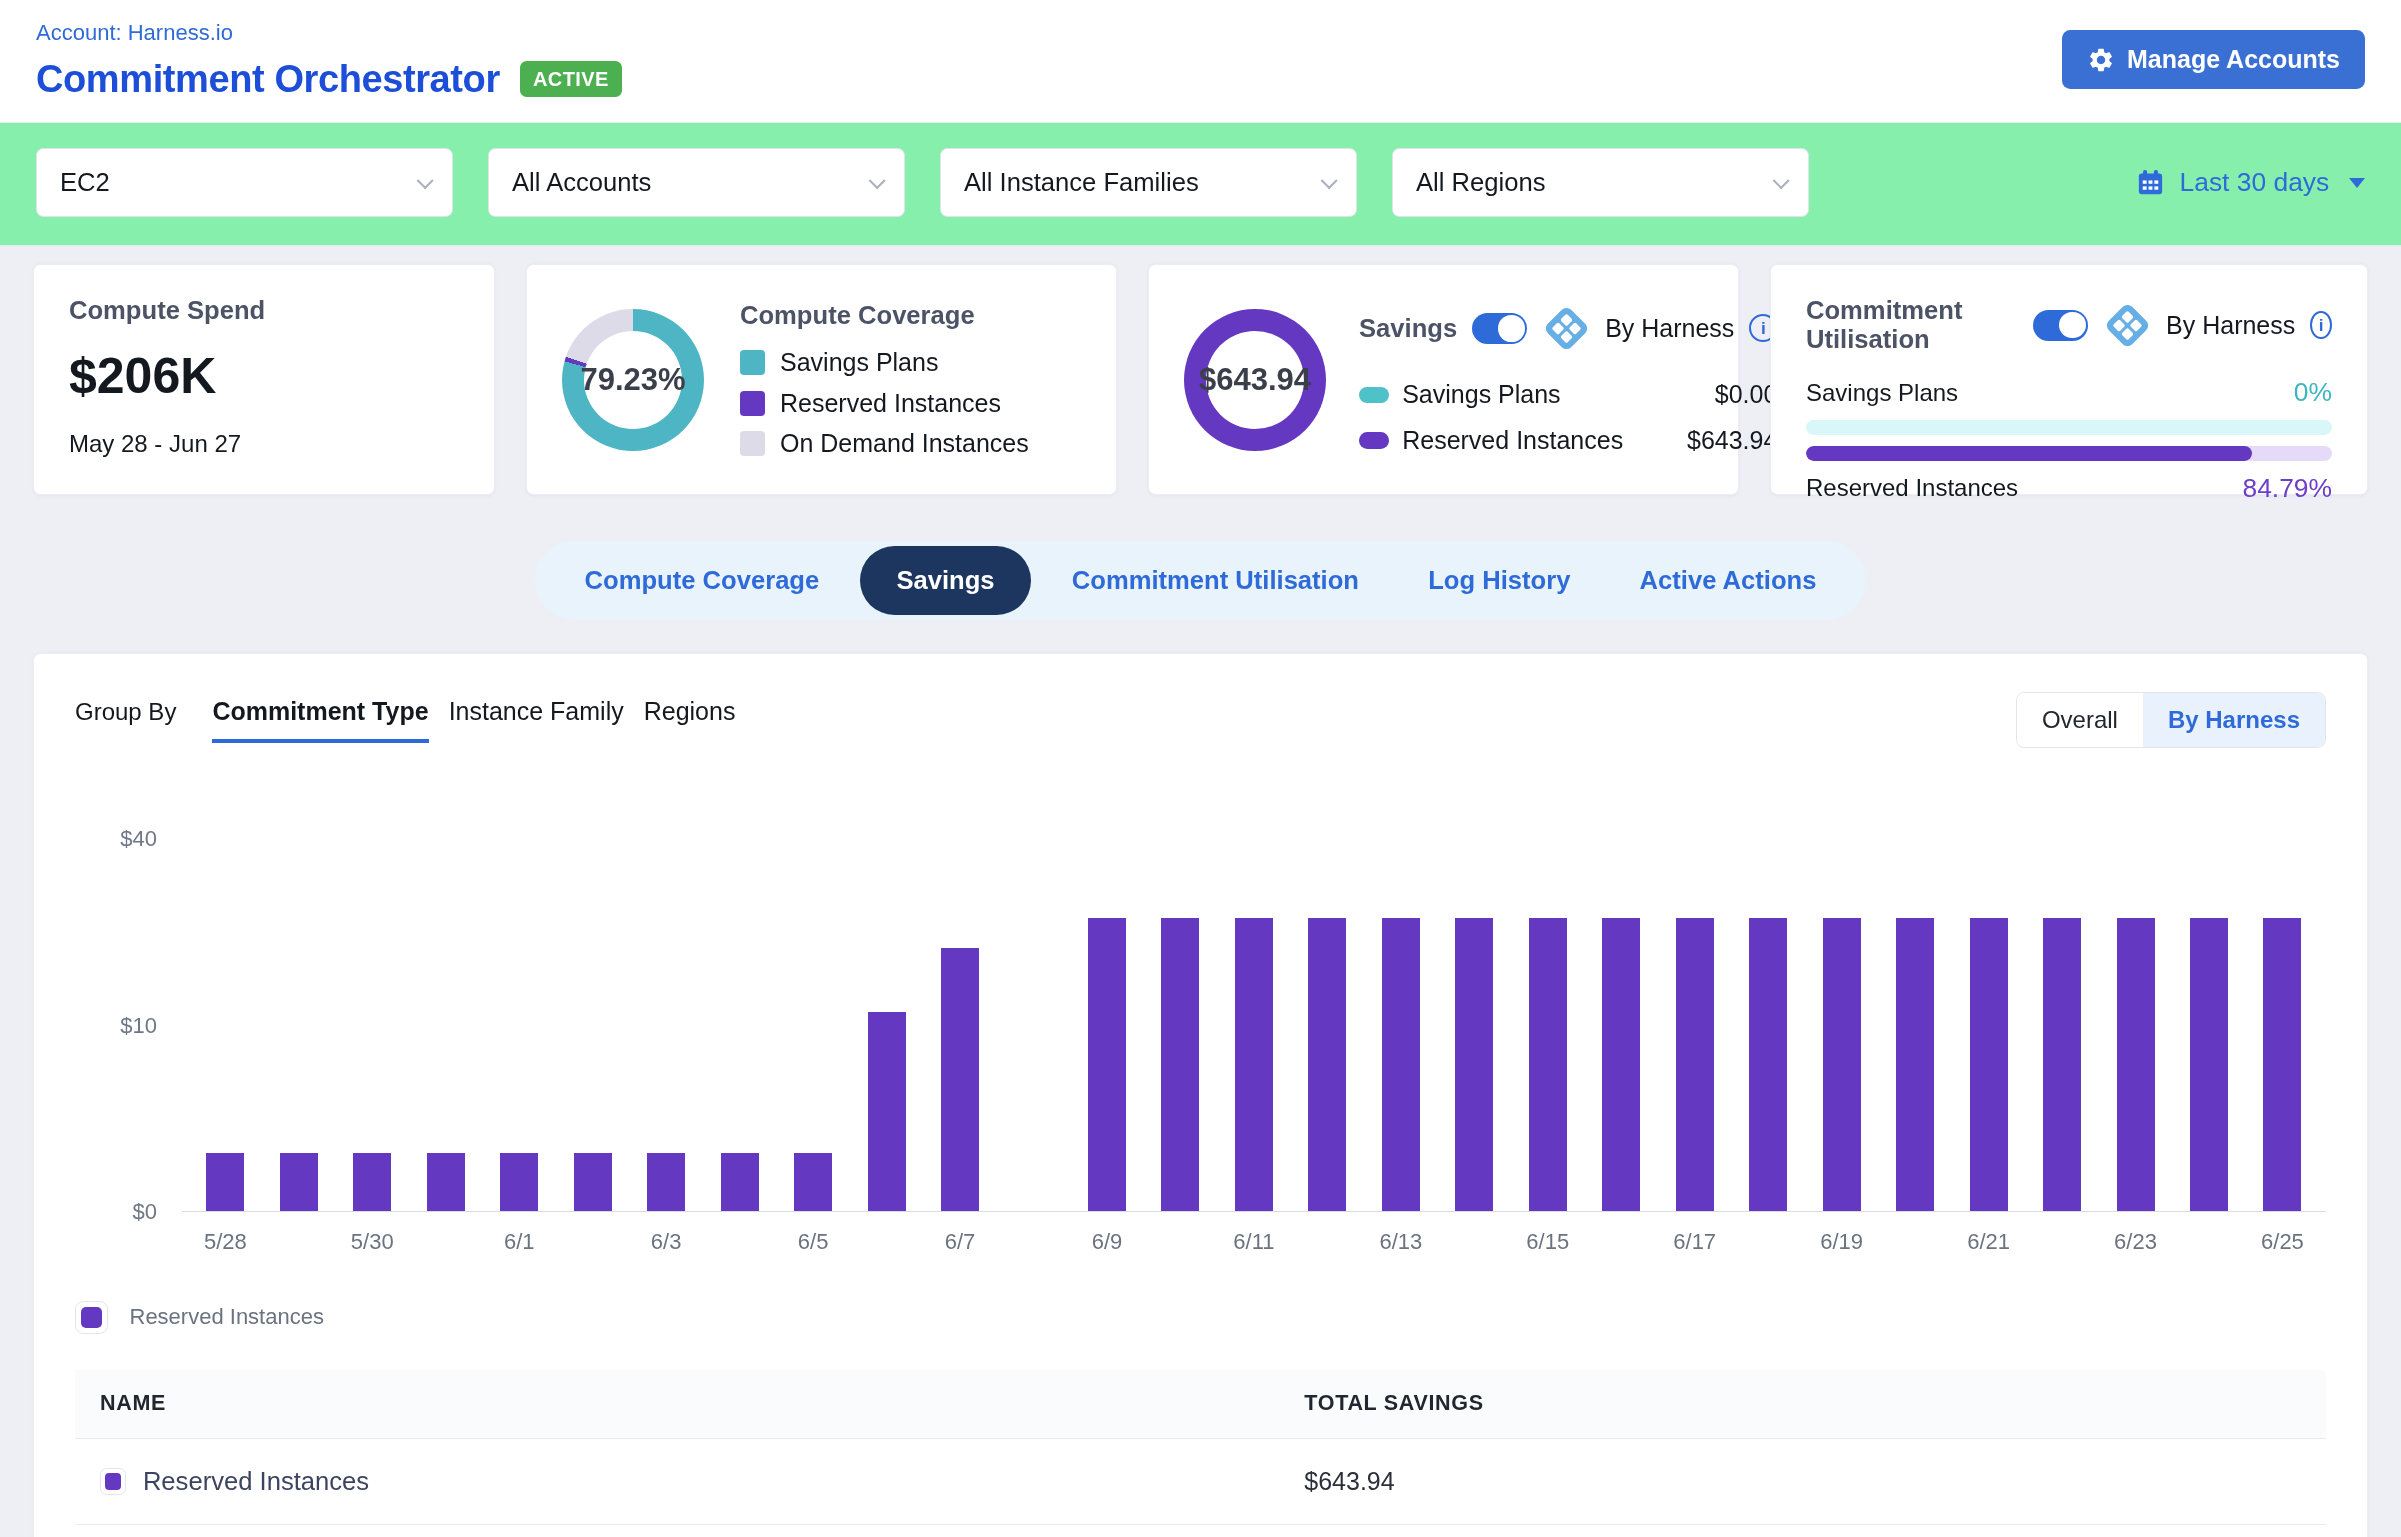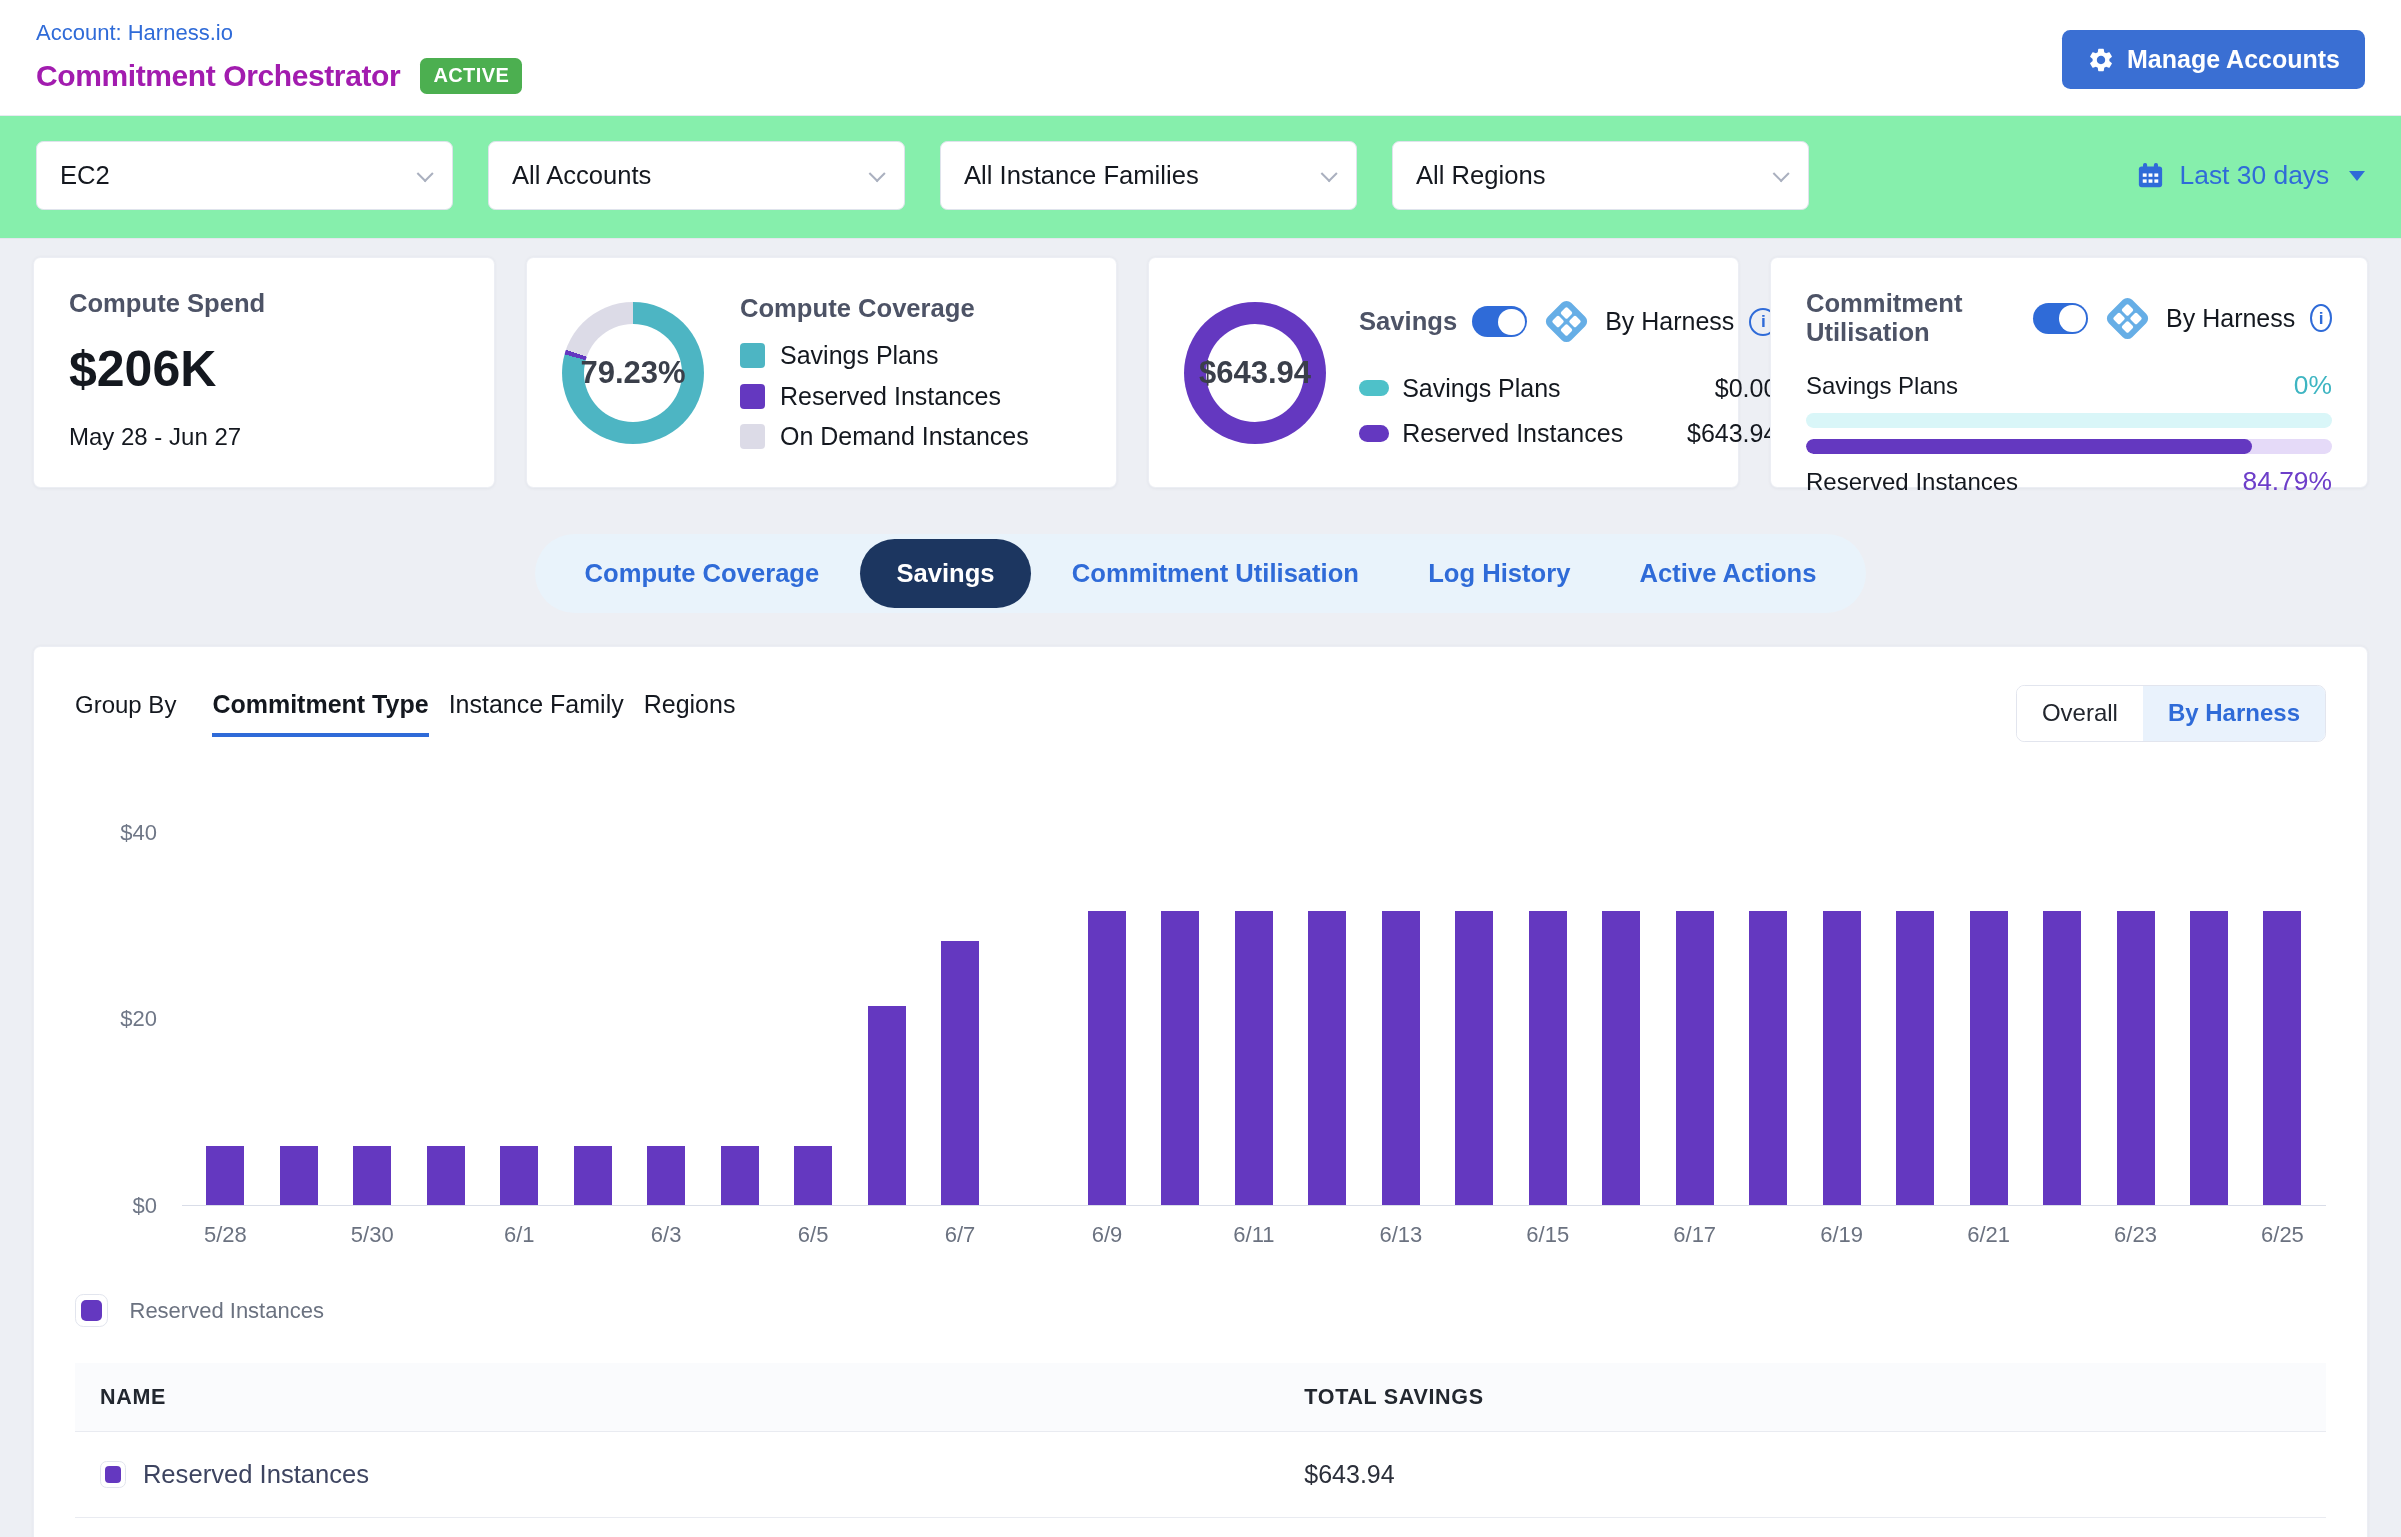--- a/index.html
+++ b/index.html
@@ -11,21 +11,21 @@
   }
   
   header {
     background: #fff;
     padding: 20px 36px 21.5px 36px;
     display: flex; align-items: flex-start; justify-content: space-between;
     border-bottom: 1.7px solid #e7eaf1;
   }
   .account-link { font-size: 22px; color: #2f6bd8; text-decoration: none; display: inline-block; margin-bottom: 11.6px; cursor: pointer; }
   .title-row { display: flex; align-items: center; gap: 20px; }
-  h1 { font-size: 30px; font-weight: 700; color: #a21caf; letter-spacing: -0.4px; }
+  h1 { font-size: 38px; font-weight: 700; color: #1d4ed8; letter-spacing: -0.4px; }
   .badge {
     background: #4caf50; color: #fff; font-size: 20px; font-weight: 700;
     padding: 6.6px 13.2px; border-radius: 6.6px; letter-spacing: 0.4px;
   }
   .manage-btn {
     margin-top: 10px;
     background: #3a6fd3; color: #fff; border: none; border-radius: 8.3px;
     font-size: 25px; font-weight: 700; font-family: inherit;
     padding: 15px 25px; display: flex; align-items: center; gap: 11.6px; cursor: pointer;
   }
@@ -304,21 +304,21 @@
     </div>
     <div class="segmented" id="view-toggle">
         <button class="seg">Overall</button>
         <button class="seg active">By Harness</button>
       </div>
   </div>
 
   <div class="chart">
     <div class="y-axis" id="y-axis">
         <span class="y-tick" style="bottom: 0%;">$0</span>
-        <span class="y-tick" style="bottom: 50%;">$20</span>
+        <span class="y-tick" style="bottom: 50%;">$10</span>
         <span class="y-tick" style="bottom: 100%;">$40</span>
       </div>
     <div class="plot-col">
       <div class="bars" id="bars">
           <div class="slot">
             <div class="bar" style="height: 15.75%; background: rgb(100, 56, 192);"></div>
           </div>
           <div class="slot">
             <div class="bar" style="height: 15.75%; background: rgb(100, 56, 192);"></div>
           </div>

